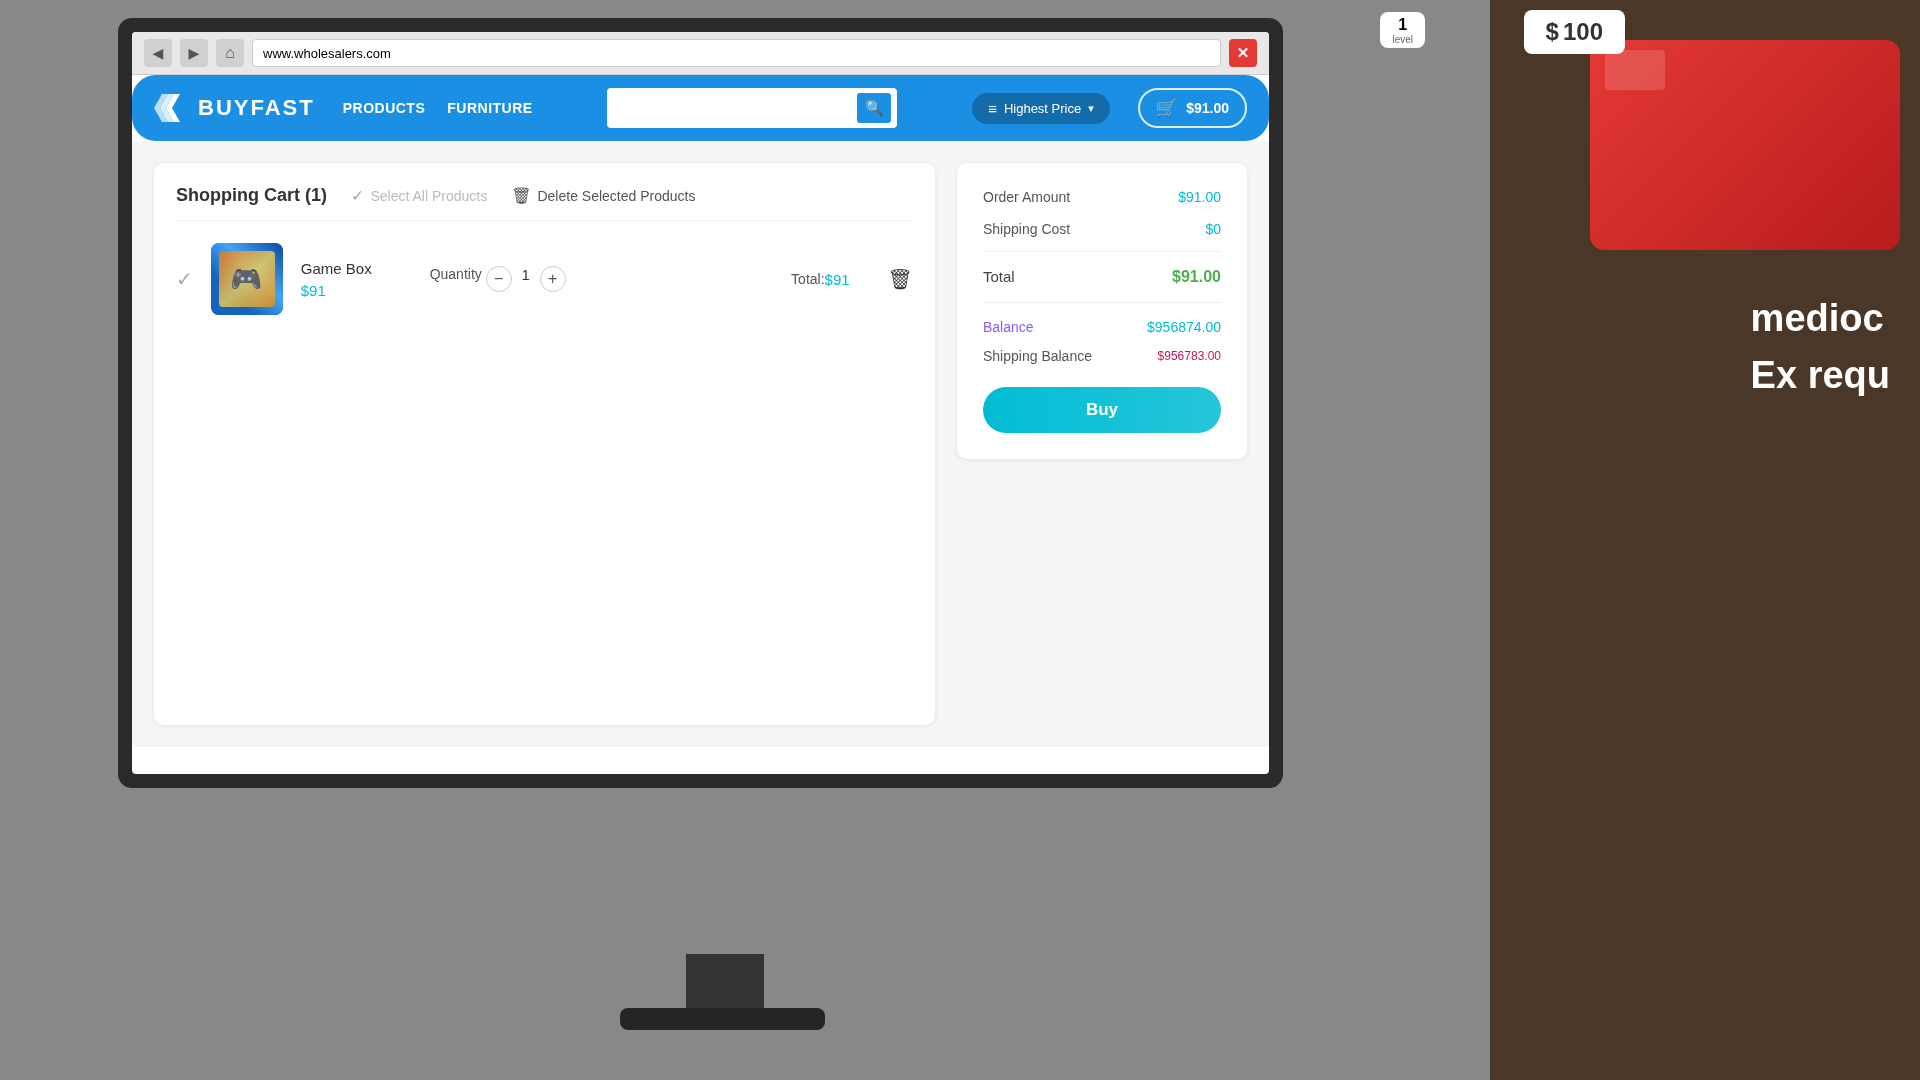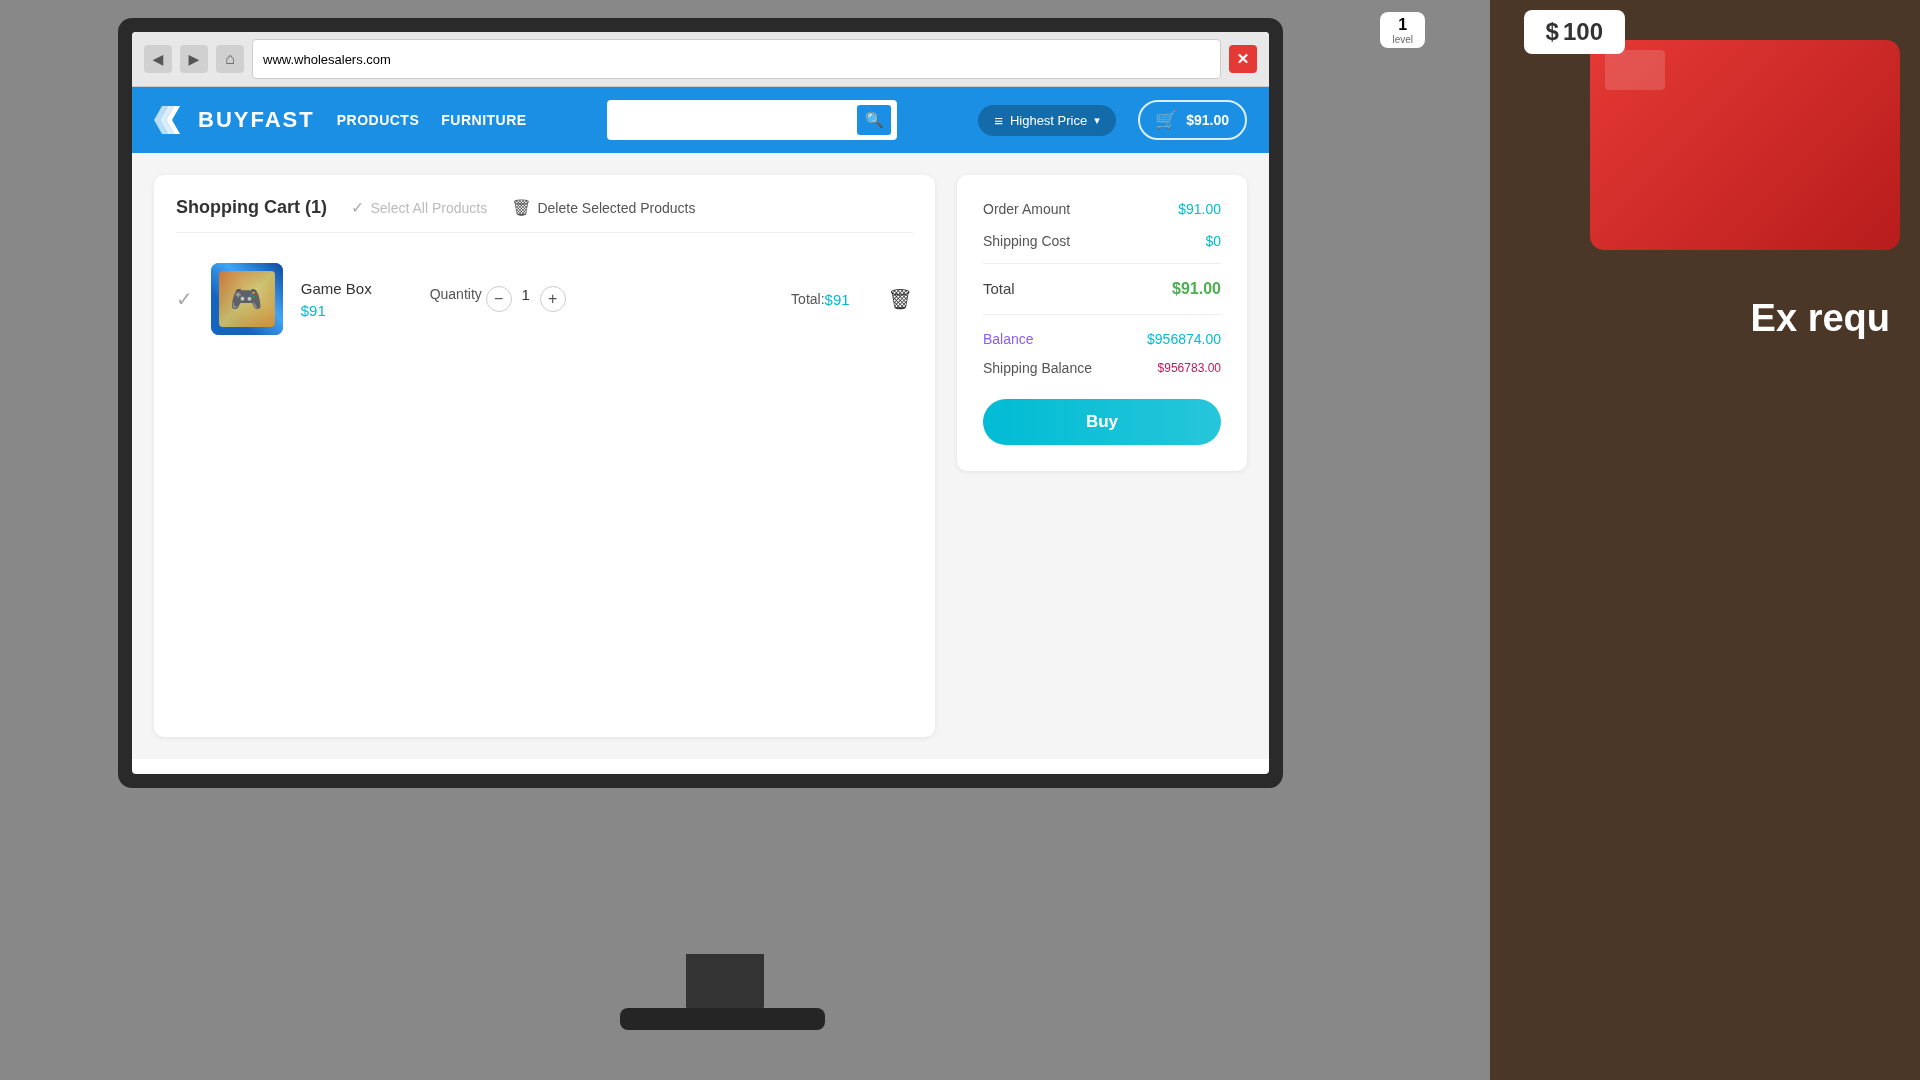--- a/index.html
+++ b/index.html
@@ -34,25 +34,25 @@
 </div>
 
 <div style="position:absolute;top:18px;left:118px;width:1165px;height:770px;background:#2a2a2a;border-radius:14px;padding:14px;z-index:10;">
 
   <div style="width:100%;height:100%;background:white;border-radius:4px;overflow:hidden;">
 
     <div style="display:flex;align-items:center;background:#e8e8e8;padding:7px 12px;gap:8px;border-bottom:1px solid #ccc;">
       <button style="width:28px;height:28px;background:#d0d0d0;border:none;border-radius:4px;cursor:pointer;font-size:14px;color:#555;display:flex;align-items:center;justify-content:center;">◀</button>
       <button style="width:28px;height:28px;background:#d0d0d0;border:none;border-radius:4px;cursor:pointer;font-size:14px;color:#555;display:flex;align-items:center;justify-content:center;">▶</button>
       <button style="width:28px;height:28px;background:#d0d0d0;border:none;border-radius:4px;cursor:pointer;font-size:16px;color:#555;display:flex;align-items:center;justify-content:center;">⌂</button>
-      <input style="flex: 1 1 0%; height: 40px; border: 1px solid rgb(204, 204, 204); border-radius: 4px; padding: 0px 10px; font-size: 13px; background: white;" type="text" value="www.wholesalers.com">
+      <input style="flex: 1 1 0%; height: 28px; border: 1px solid rgb(204, 204, 204); border-radius: 4px; padding: 0px 10px; font-size: 13px; background: white;" type="text" value="www.wholesalers.com">
       <button style="width:28px;height:28px;background:#e53935;border:none;border-radius:4px;cursor:pointer;color:white;font-size:15px;font-weight:bold;display:flex;align-items:center;justify-content:center;">✕</button>
     </div>
 
-    <div style="background:#1a8fe3;display:flex;align-items:center;padding:0 22px;height:66px;gap:22px;">
+    <div style="background:#1a8fe3;display:flex;align-items:center;padding:0 22px;height:66px;gap:28px;border-radius:24px;">
 
       <div style="display:flex;align-items:center;gap:8px;">
         <div style="color:white;font-size:22px;display:flex;align-items:center;">
 
           <svg width="36" height="28" viewBox="0 0 36 28">
             <polygon points="0,14 8,0 14,0 6,14 14,28 8,28" fill="white" opacity="0.7"></polygon>
             <polygon points="6,14 14,0 20,0 12,14 20,28 14,28" fill="white" opacity="0.85"></polygon>
             <polygon points="12,14 20,0 26,0 18,14 26,28 20,28" fill="white"></polygon>
           </svg>
         </div>
@@ -80,21 +80,21 @@
       <button style="display:flex;align-items:center;background:transparent;border:2px solid rgba(255,255,255,0.85);border-radius:22px;padding:7px 16px;gap:8px;cursor:pointer;color:white;font-size:14px;font-weight:bold;">
         <span style="font-size:18px;">🛒</span>
         <span>$91.00</span>
       </button>
     </div>
 
     <div style="display:flex;padding:22px;gap:22px;background:#f5f5f5;min-height:calc(100% - 136px);">
 
       <div style="flex:1;background:white;border-radius:10px;padding:22px;box-shadow:0 1px 5px rgba(0,0,0,0.08);">
 
-        <div style="display:flex;align-items:center;gap:24px;margin-bottom:18px;padding-bottom:14px;border-bottom:1px solid #eee;">
+        <div style="display:flex;align-items:center;gap:24px;margin-bottom:10px;padding-bottom:14px;border-bottom:1px solid #eee;">
           <span style="font-size:18px;font-weight:600;color:#333;">Shopping Cart (1)</span>
           <button style="display:flex;align-items:center;gap:6px;color:#bbb;font-size:14px;cursor:pointer;border:none;background:none;">
             <span style="color:#aaa;font-size:16px;">✓</span>
             <span>Select All Products</span>
           </button>
           <button style="display:flex;align-items:center;gap:6px;color:#555;font-size:14px;cursor:pointer;border:none;background:none;">
             <span style="font-size:16px;">🗑</span>
             <span>Delete Selected Products</span>
           </button>
         </div>
@@ -173,14 +173,15 @@
       </div>
     </div>
 
   </div>
 </div>
 
 <div style="position:absolute;bottom:68px;left:686px;width:78px;height:58px;background:#333;border-radius:0 0 6px 6px;z-index:9;"></div>
 <div style="position:absolute;bottom:50px;left:620px;width:205px;height:22px;background:#252525;border-radius:8px;z-index:9;"></div>
 
 <div style="position:absolute;right:30px;top:290px;color:white;font-size:38px;font-weight:bold;line-height:1.5;z-index:6;">
+  <div>medioc</div>
   <div>Ex requ</div>
 </div>
 
 </body></html>

